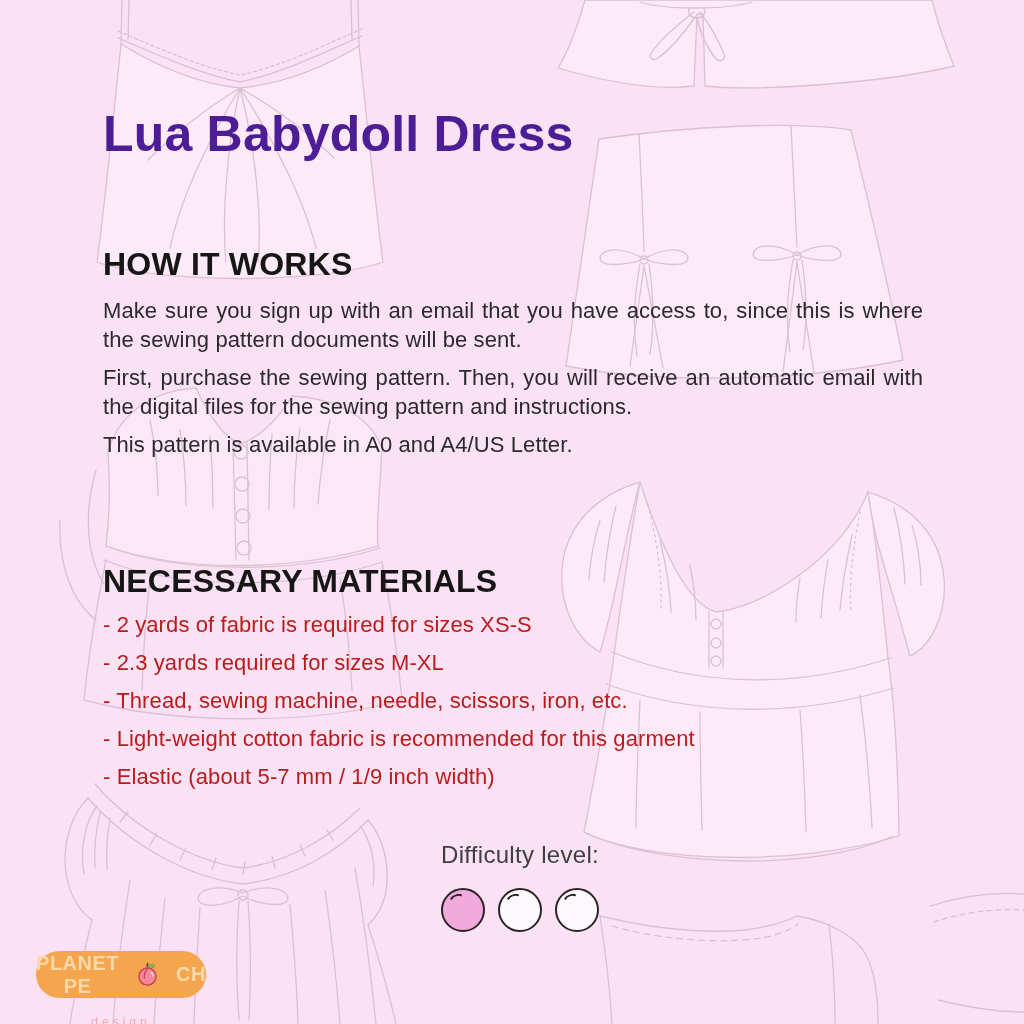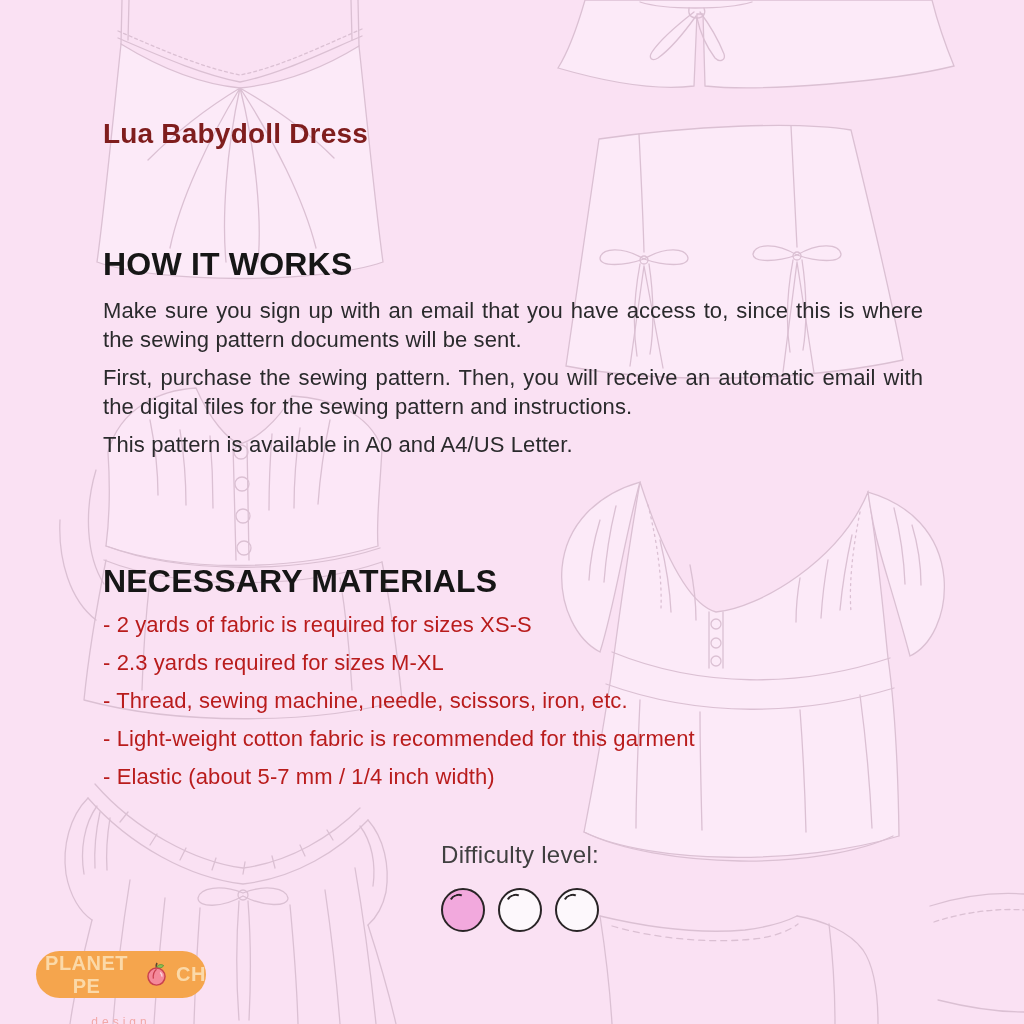--- a/index.html
+++ b/index.html
@@ -6,21 +6,21 @@
   body{
     width:1024px;height:1024px;overflow:hidden;
     background:#FAE1F3;
     font-family:"Liberation Sans", sans-serif;
   }
   .page{position:relative;width:1024px;height:1024px;}
   .bg-art{position:absolute;left:0;top:0;width:1024px;height:1024px;}
 
   .title{
     position:absolute;left:103px;top:114px;margin:0;
-    font-size:28px;line-height:40px;font-weight:700;color:#7f1d1d;letter-spacing:.2px;
+    font-size:50px;line-height:40px;font-weight:700;color:#4c1d95;letter-spacing:.2px;
   }
   .section{position:absolute;left:103px;width:820px;}
   #how{top:246px;}
   #materials{top:563px;width:830px;}
   .section h2{
     margin:0 0 13px;font-size:32px;font-weight:700;color:#161616;letter-spacing:.2px;
   }
   .section p{
     margin:0 0 9px;font-size:22px;line-height:29px;color:#2A2A2C;
     text-align:justify;letter-spacing:.1px;
@@ -37,21 +37,21 @@
     box-sizing:content-box;
   }
   .dot .shine{
     position:absolute;top:4px;left:6px;width:14px;height:12px;
     border:2.3px solid transparent;border-radius:50%;
     transform:rotate(-20deg);display:block;
   }
   .logo{position:absolute;left:36px;top:951px;width:170px;text-align:center;}
   .badge{
     height:47px;border-radius:25px;
-    display:flex;align-items:center;justify-content:center;gap:8px;
+    display:flex;align-items:center;justify-content:center;gap:17px;
     font-weight:700;font-size:20px;letter-spacing:.5px;
   }
   .badge .btxt{display:inline-block;}
   .peach svg{display:block;margin:0 1px;}
   .logo-sub{
     margin-top:17px;font-family:Liberation Sans, sans-serif;
     font-size:12px;letter-spacing:4px;
   }
 </style>
 </head>
@@ -150,21 +150,21 @@
     <p>First, purchase the sewing pattern. Then, you will receive an automatic email with the digital files for the sewing pattern and instructions.</p>
     <p>This pattern is available in A0 and A4/US Letter.</p>
   </section>
 
   <section class="section" id="materials">
     <h2>NECESSARY MATERIALS</h2>
     <div class="mat-item">- 2 yards of fabric is required for sizes XS-S</div>
     <div class="mat-item">- 2.3 yards required for sizes M-XL</div>
     <div class="mat-item">- Thread, sewing machine, needle, scissors, iron, etc.</div>
     <div class="mat-item">- Light-weight cotton fabric is recommended for this garment</div>
-    <div class="mat-item">- Elastic (about 5-7 mm / 1/4 inch width)</div>
+    <div class="mat-item">- Elastic (about 5-7 mm / 1/9 inch width)</div>
   </section>
 
   <div class="difficulty">
     <div class="diff-label">Difficulty level:</div>
     <div class="dots" id="difficulty-dots">
         <span class="dot" style="background: rgb(242, 169, 221); border-color: rgb(41, 36, 38);">
           <i class="shine" style="border-top-color: rgb(41, 36, 38);"></i>
         </span>
         <span class="dot" style="background: rgb(253, 248, 252); border-color: rgb(41, 36, 38);">
           <i class="shine" style="border-top-color: rgb(41, 36, 38);"></i>

